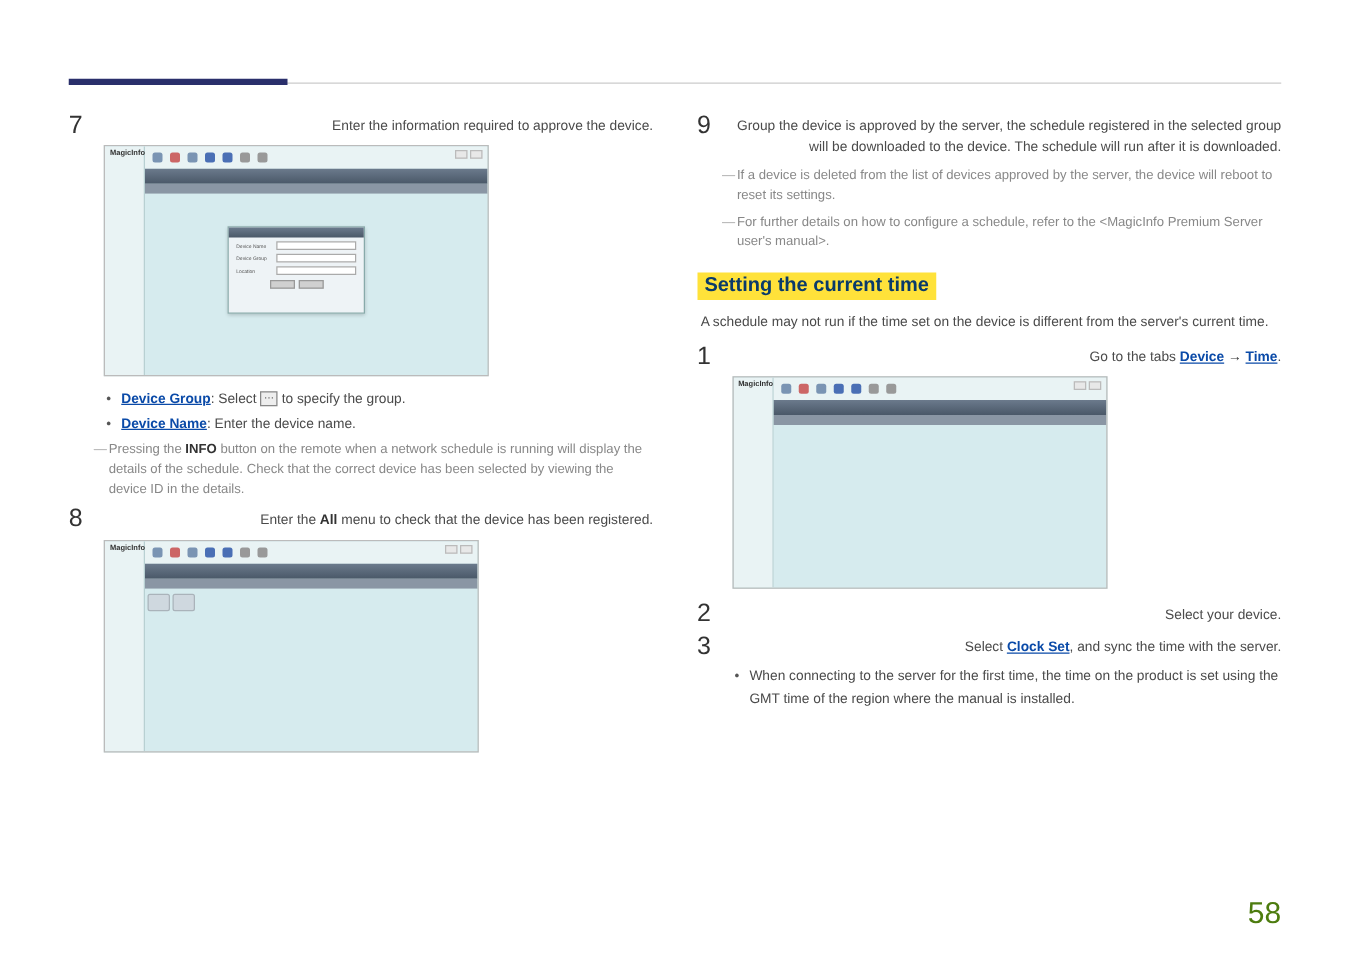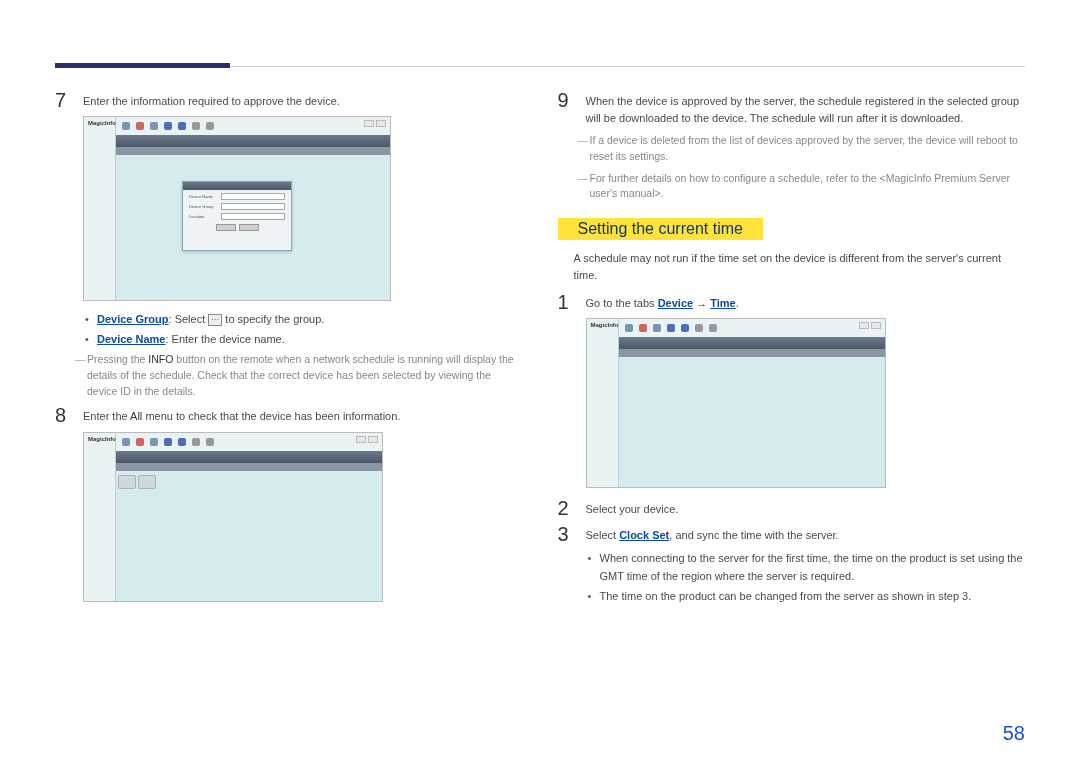--- a/index.html
+++ b/index.html
@@ -28,21 +28,21 @@
     display: flex;
     gap: 35px;
     margin-top: 30px;
   }
   .col { flex: 1; min-width: 0; }
   .step { display: flex; gap: 10px; margin-bottom: 6px; }
   .step-num {
     font-size: 20px; font-weight: 400; color: #333;
     width: 18px; flex-shrink: 0; line-height: 1;
   }
-  .step-body { flex: 1; line-height: 1.55; padding-top: 3px; }
+  .step-body { flex: 1; line-height: 1.55; padding-top: 3px; text-align: right; }
   .screenshot {
     border: 1px solid #bbb;
     background: #cfe6e8;
     margin: 6px 0 10px 0;
     width: 308px; height: 185px;
     position: relative;
     overflow: hidden;
   }
   .screenshot-sm { height: 170px; width: 300px; }
   .ss-sidebar {
@@ -104,43 +104,43 @@
   }
   .ss-right-badge {
     position:absolute; right:4px; top:3px; display:flex; gap:2px;
   }
   .ss-badge { width:10px; height:7px; background:#e8e8e8; border:1px solid #bbb; }
 
   .bullets { margin: 4px 0 4px 30px; }
   .bullets li { list-style: none; position: relative; padding-left: 12px; line-height: 1.6; margin-bottom: 2px; }
   .bullets li::before { content: "•"; position: absolute; left: 0; color: #555; }
   .blue-bold { color: #0a4aa8; font-weight: bold; text-decoration: underline; }
-  .bold { font-weight: normal; color: #333; }
+  .bold { font-weight: bold; color: #333; }
   .note {
     margin: 4px 0 6px 20px;
     position: relative;
     padding-left: 12px;
     color: #888; font-size: 10.5px; line-height: 1.5;
   }
   .note::before {
     content: "―"; position: absolute; left: 0; top: 0; color: #aaa;
   }
   .section-head {
     display: inline-block;
     background: #ffe23a;
     color: #0a3a6a;
     font-size: 16px;
-    font-weight: normal;
-    padding: 2px 20px;
+    font-weight: bold;
+    padding: 2px 6px;
     margin: 10px 0 6px 0;
   }
-  .para { margin: 4px 0 8px 16px; line-height: 1.55; }
+  .para { margin: 4px 0 8px 3px; line-height: 1.55; }
   .page-num {
     position: absolute; right: 55px; bottom: 18px;
-    font-size: 20px; color: #1d4ed8; font-weight: 300;
+    font-size: 24px; color: #4d7c0f; font-weight: 300;
   }
   .icon-box {
     display: inline-block; width: 14px; height: 12px;
     border: 1px solid #888; background: #eee;
     vertical-align: middle; font-size: 8px; text-align: center; line-height: 10px;
     color: #555;
   }
   .arrow { color: #333; }
 </style>
 </head>
@@ -207,21 +207,21 @@
       </li>
     </ul>
 
     <div class="note">
       Pressing the <span class="bold">INFO</span> button on the remote when a network schedule is running will display the details of the schedule. Check that the correct device has been selected by viewing the device ID in the details.
     </div>
 
     <div class="step">
       <div class="step-num">8</div>
       <div class="step-body">
-        <span>Enter the </span><span class="bold">All</span><span> menu to check that the device has been information.</span>
+        <span>Enter the </span><span class="bold">All</span><span> menu to check that the device has been registered.</span>
       </div>
     </div>
 
     <div class="screenshot screenshot-sm" style="margin-left:28px">
       <div class="ss-sidebar"></div>
       <div class="ss-logo">MagicInfo</div>
       <div class="ss-topicons">
         <div class="ss-ico"></div>
         <div class="ss-ico red"></div>
         <div class="ss-ico"></div>
@@ -242,21 +242,21 @@
         <div class="ss-chip"></div>
       </div>
     </div>
 
   </div>
 
   <div class="col">
 
     <div class="step">
       <div class="step-num">9</div>
-      <div class="step-body">When the device is approved by the server, the schedule registered in the selected group will be downloaded to the device. The schedule will run after it is downloaded.</div>
+      <div class="step-body">Group the device is approved by the server, the schedule registered in the selected group will be downloaded to the device. The schedule will run after it is downloaded.</div>
     </div>
 
     <div class="note">If a device is deleted from the list of devices approved by the server, the device will reboot to reset its settings.</div>
     <div class="note">For further details on how to configure a schedule, refer to the &lt;MagicInfo Premium Server user's manual&gt;.</div>
 
     <div class="section-head">Setting the current time</div>
     <div class="para">A schedule may not run if the time set on the device is different from the server's current time.</div>
 
     <div class="step">
       <div class="step-num">1</div>
@@ -294,21 +294,20 @@
     </div>
 
     <div class="step">
       <div class="step-num">3</div>
       <div class="step-body">
         <span>Select </span><span class="blue-bold">Clock Set</span><span>, and sync the time with the server.</span>
       </div>
     </div>
 
     <ul class="bullets">
-      <li>When connecting to the server for the first time, the time on the product is set using the GMT time of the region where the server is required.</li>
-      <li>The time on the product can be changed from the server as shown in step 3.</li>
+      <li>When connecting to the server for the first time, the time on the product is set using the GMT time of the region where the manual is installed.</li>
     </ul>
 
 
   </div>
 </div>
 
 <div class="page-num">58</div>
 
 </body></html>

